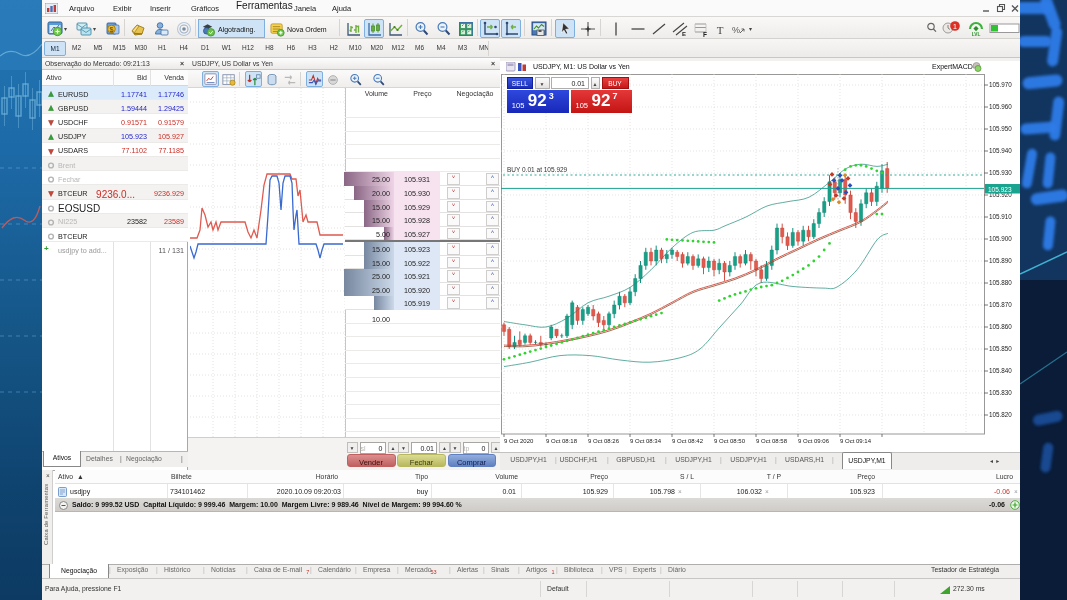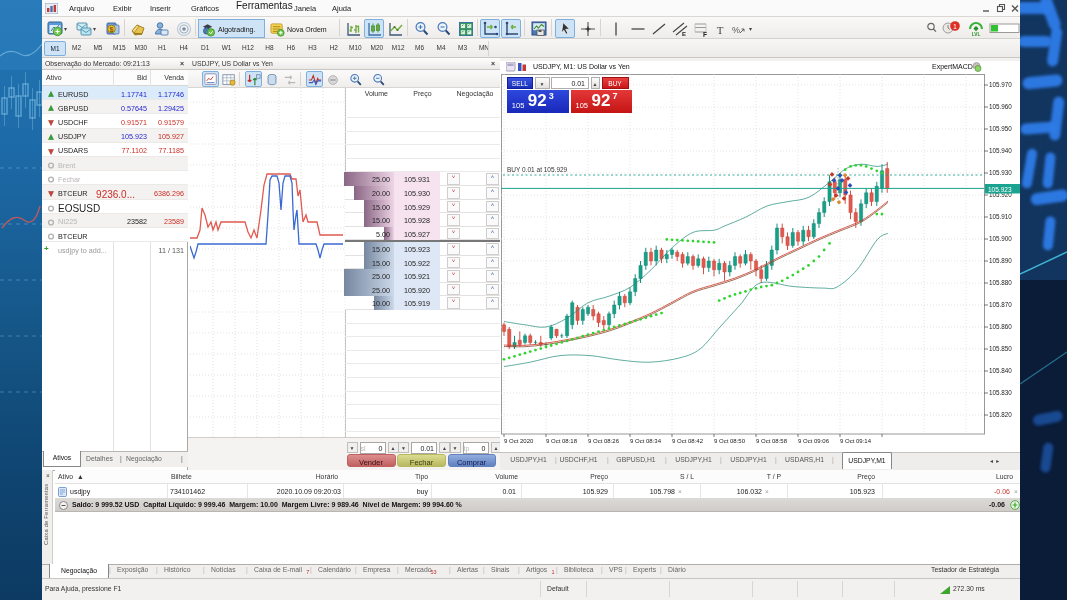--- a/index.html
+++ b/index.html
@@ -368,21 +368,21 @@
     <div class="abs" style="left:16px;top:89.5px;font-size:7.2px;color:#222">EURUSD</div>
     <div class="abs r" style="left:60px;top:89.5px;width:45px;font-size:7.2px;color:#1c1ecc">1.17741</div>
     <div class="abs r" style="left:109px;top:89.5px;width:33px;font-size:7.2px;color:#1c1ecc">1.17746</div>
     <div class="abs" style="left:0;top:100.2px;width:146px;height:14.2px;background:#f3f2f1;border-bottom:1px solid #eceae8"></div>
     <div class="abs" style="left:2px;top:101.2px">
       <svg width="14" height="14" viewBox="0 0 14 14">
         <path d="M4.5 9.5L7 4.5l2.5 5z" fill="#33a133" stroke="#1f7a1f" stroke-width="0.5"></path>
       </svg>
     </div>
     <div class="abs" style="left:16px;top:103.7px;font-size:7.2px;color:#222">GBPUSD</div>
-    <div class="abs r" style="left:60px;top:103.7px;width:45px;font-size:7.2px;color:#1c1ecc">0.57645</div>
+    <div class="abs r" style="left:60px;top:103.7px;width:45px;font-size:7.2px;color:#1c1ecc">1.59444</div>
     <div class="abs r" style="left:109px;top:103.7px;width:33px;font-size:7.2px;color:#1c1ecc">1.29425</div>
     <div class="abs" style="left:0;top:114.4px;width:146px;height:14.2px;background:#fff;border-bottom:1px solid #eceae8"></div>
     <div class="abs" style="left:2px;top:115.4px">
       <svg width="14" height="14" viewBox="0 0 14 14">
         <path d="M4.5 5.5L7 10.5l2.5-5z" fill="#c84438" stroke="#9a2f26" stroke-width="0.5"></path>
       </svg>
     </div>
     <div class="abs" style="left:16px;top:117.9px;font-size:7.2px;color:#222">USDCHF</div>
     <div class="abs r" style="left:60px;top:117.9px;width:45px;font-size:7.2px;color:#cc2c24">0.91571</div>
     <div class="abs r" style="left:109px;top:117.9px;width:33px;font-size:7.2px;color:#cc2c24">0.91579</div>
@@ -419,21 +419,21 @@
     </div>
     <div class="abs" style="left:16px;top:174.7px;font-size:7.2px;color:#b8b6b4">Fechar</div>
     <div class="abs" style="left:0;top:185.4px;width:146px;height:14.2px;background:#f3f2f1;border-bottom:1px solid #eceae8"></div>
     <div class="abs" style="left:2px;top:186.4px">
       <svg width="14" height="14" viewBox="0 0 14 14">
         <path d="M4.5 5.5L7 10.5l2.5-5z" fill="#c84438" stroke="#9a2f26" stroke-width="0.5"></path>
       </svg>
     </div>
     <div class="abs" style="left:16px;top:188.9px;font-size:7.2px;color:#222">BTCEUR</div>
     <div class="abs r" style="left:48px;top:188.9px;width:45px;font-size:10px;color:#cc2c24">9236.0...</div>
-    <div class="abs r" style="left:109px;top:188.9px;width:33px;font-size:7.2px;color:#cc2c24">6386.296</div>
+    <div class="abs r" style="left:109px;top:188.9px;width:33px;font-size:7.2px;color:#cc2c24">9236.929</div>
     <div class="abs" style="left:0;top:199.6px;width:146px;height:14.2px;background:#fff;border-bottom:1px solid #eceae8"></div>
     <div class="abs" style="left:2px;top:200.6px">
       <svg width="14" height="14" viewBox="0 0 14 14">
         <circle cx="7" cy="7.5" r="2.4" fill="none" stroke="#b4b4b4" stroke-width="1.4"></circle>
       </svg>
     </div>
     <div class="abs" style="left:16px;top:203.1px;font-size:10px;color:#222">EOSUSD</div>
     <div class="abs" style="left:0;top:213.8px;width:146px;height:14.2px;background:#f3f2f1;border-bottom:1px solid #eceae8"></div>
     <div class="abs" style="left:2px;top:214.8px">
       <svg width="14" height="14" viewBox="0 0 14 14">
@@ -616,21 +616,21 @@
       <div class="abs" style="left:-1px;top:0;width:50px;height:13.6px;background:linear-gradient(90deg,#76879f,#ccd9ea)"></div>
       <div class="abs" style="left:0;top:0;width:49px;height:13.6px">
         <div class="abs r" style="right:4px;top:3px;width:40px;font-size:7.2px;color:#222">25.00</div>
       </div>
       <div class="abs" style="left:49px;top:0;width:46px;height:13.6px;background:#dde7f5;text-align:center;padding-top:3px;font-size:7.2px;color:#222">105.920</div>
       <div class="abs" style="left:102px;top:1px;width:13px;height:11.6px;background:#fafafa;border:1px solid #d0cecc;text-align:center;font-size:6px;color:#b03030">˅</div>
       <div class="abs" style="left:141px;top:1px;width:13px;height:11.6px;background:#fafafa;border:1px solid #d0cecc;text-align:center;font-size:6px;color:#3050a0">˄</div>
     </div>
     <div class="abs" style="left:303px;top:296.4px;width:155px;height:13.6px;border-bottom:1px solid #e4e2e0;background:#fff">
       <div class="abs" style="left:29px;top:0;width:20px;height:13.6px;background:linear-gradient(90deg,#76879f,#ccd9ea)"></div>
-      <div class="abs" style="left:0;top:0;width:49px;height:14px">
+      <div class="abs" style="left:0;top:16px;width:49px;height:14px">
         <div class="abs r" style="right:4px;top:3px;width:40px;font-size:7.2px;color:#222">10.00</div>
       </div>
       <div class="abs" style="left:49px;top:0;width:46px;height:13.6px;background:#dde7f5;text-align:center;padding-top:3px;font-size:7.2px;color:#222">105.919</div>
       <div class="abs" style="left:102px;top:1px;width:13px;height:11.6px;background:#fafafa;border:1px solid #d0cecc;text-align:center;font-size:6px;color:#b03030">˅</div>
       <div class="abs" style="left:141px;top:1px;width:13px;height:11.6px;background:#fafafa;border:1px solid #d0cecc;text-align:center;font-size:6px;color:#3050a0">˄</div>
     </div>
     <div class="abs" style="left:303px;top:310.0px;width:155px;height:13.6px;border-bottom:1px solid #eceae8"></div>
     <div class="abs" style="left:303px;top:323.6px;width:155px;height:13.6px;border-bottom:1px solid #eceae8"></div>
     <div class="abs" style="left:303px;top:337.2px;width:155px;height:13.6px;border-bottom:1px solid #eceae8"></div>
     <div class="abs" style="left:303px;top:350.8px;width:155px;height:13.6px;border-bottom:1px solid #eceae8"></div>

